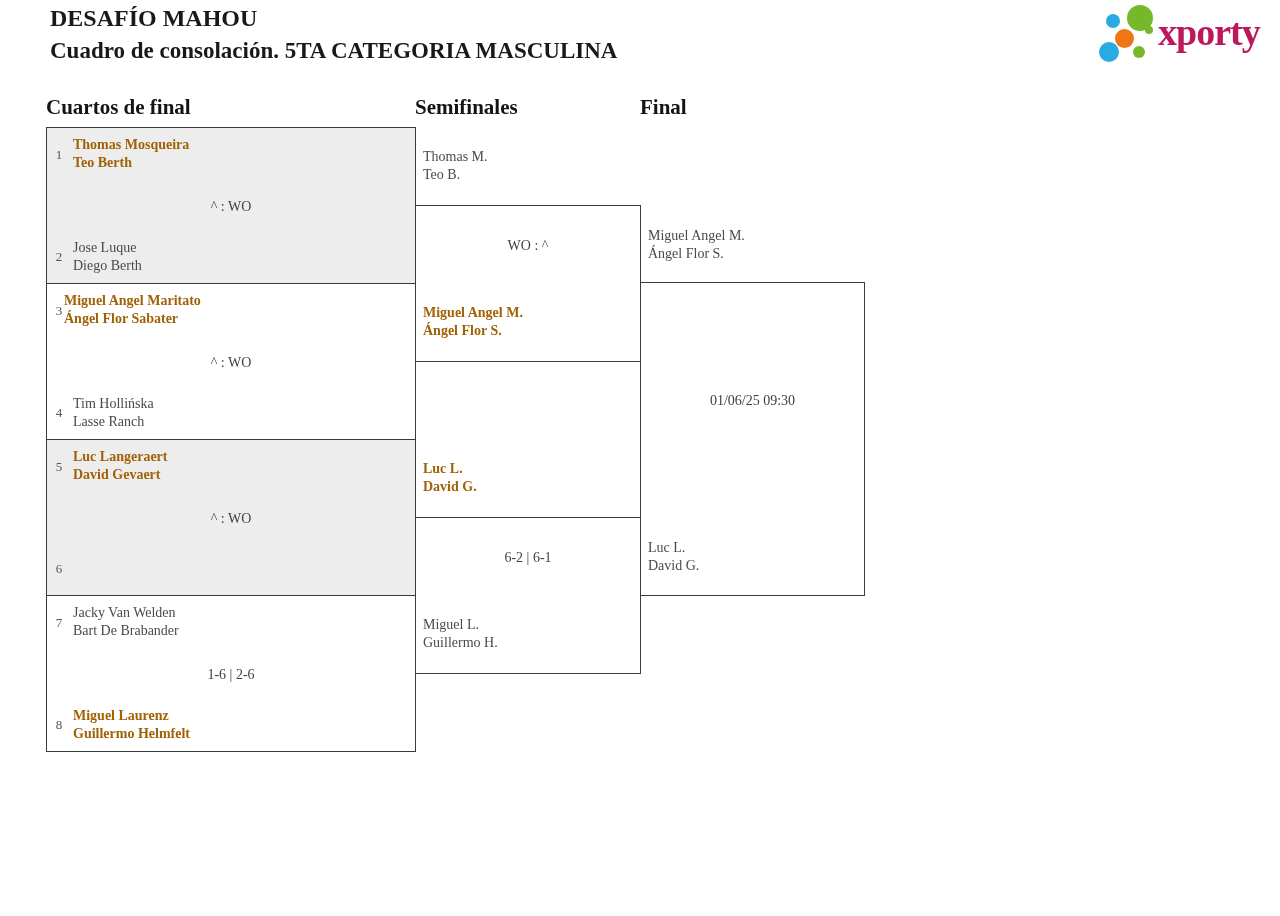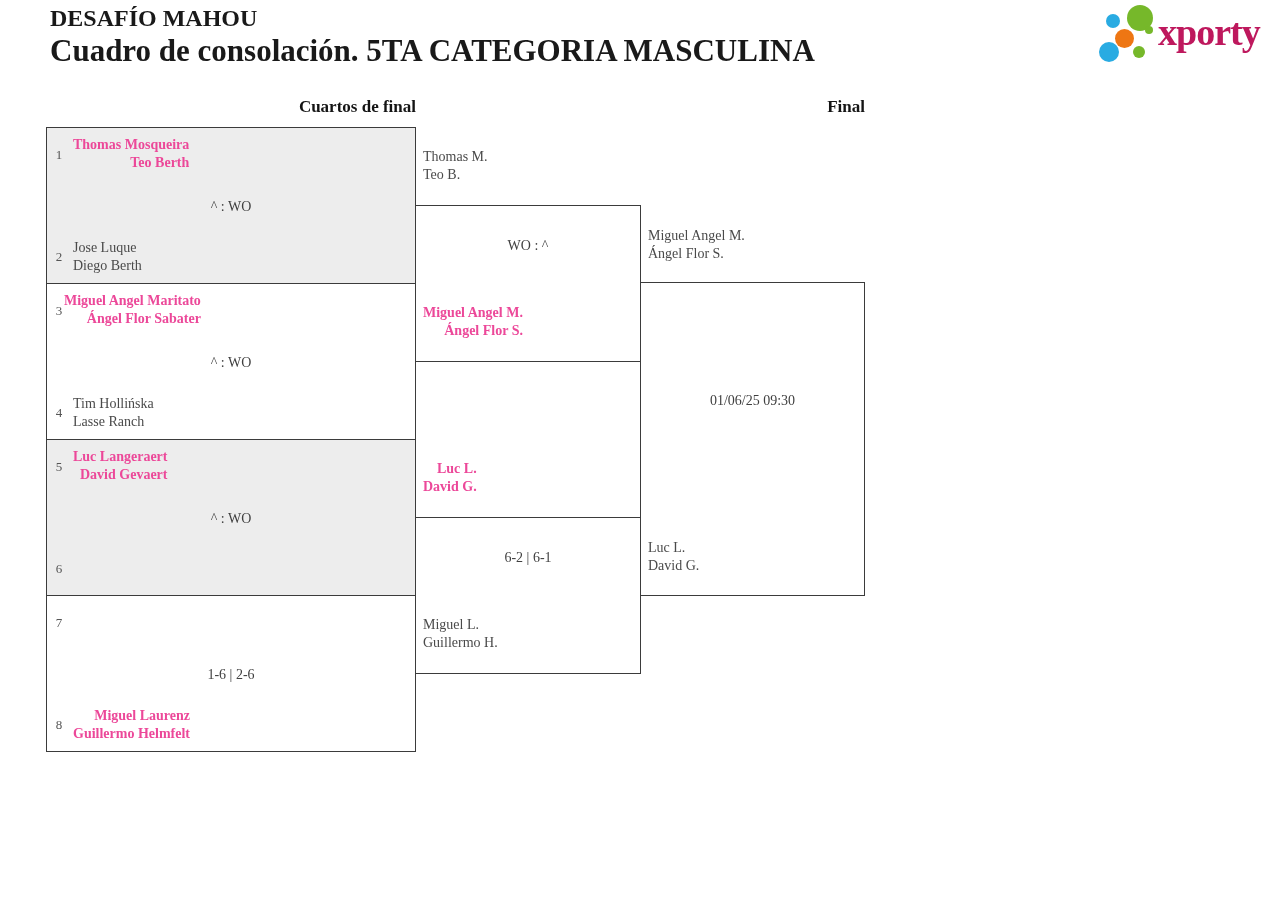--- a/index.html
+++ b/index.html
@@ -3,33 +3,33 @@
 <meta charset="utf-8">
 <style>
   html,body{margin:0;padding:0;background:#fff;}
   .canvas{
     position:relative;width:1280px;height:780px;background:#ffffff;overflow:hidden;
     font-family:Liberation Serif, serif;color:#1b1b1b;margin-left:46px;
   }
   .abs{position:absolute;}
   
   .title1{left:4px;top:3px;font-size:24px;line-height:30px;font-weight:700;color:#191919;letter-spacing:0;}
-  .title2{left:4px;top:36px;font-size:31px;line-height:30px;font-weight:700;color:#191919;}
+  .title2{left:4px;top:36px;font-size:23px;line-height:30px;font-weight:700;color:#191919;}
   
   .dot{position:absolute;border-radius:50%;}
   .logo-text{left:1112px;top:8px;font-size:38px;line-height:48px;font-weight:700;color:#be185d;letter-spacing:-1px;}
   
-  .round-h{top:96px;font-size:17px;line-height:22px;font-weight:700;color:#141414;text-align:right;}
+  .round-h{top:96px;font-size:21px;line-height:22px;font-weight:700;color:#141414;text-align:left;}
   
   .box{position:absolute;border:1px solid #3b3b3b;box-sizing:border-box;background:transparent;}
   .fill-gray{background:#ededed;}
   .fill-white{background:#ffffff;}
   
   .team{font-size:14px;line-height:18px;color:#4a4a4a;white-space:nowrap;}
-  .team.win{font-weight:700;color:#ec4899;text-align:right;}
+  .team.win{font-weight:700;color:#a16207;}
   .seed{font-size:13px;line-height:18px;color:#555;width:18px;text-align:center;}
   .score{font-size:14px;line-height:15px;color:#3f3f3f;text-align:center;}
   .w-qf{width:370px;} .w-sf{width:226px;} .w-f{width:225px;}
 </style>
 </head>
 <body>
 
 <div class="canvas">
 
   <div class="abs title1">DESAFÍO MAHOU</div>
@@ -39,20 +39,21 @@
     <span class="dot" style="left:10px;top:14px;width:14px;height:14px;background:#29abe2;"></span>
     <span class="dot" style="left:31px;top:5px;width:26px;height:26px;background:#76b82a;"></span>
     <span class="dot" style="left:49px;top:26px;width:8px;height:8px;background:#76b82a;"></span>
     <span class="dot" style="left:19px;top:29px;width:19px;height:19px;background:#ee7613;"></span>
     <span class="dot" style="left:3px;top:42px;width:20px;height:20px;background:#29abe2;"></span>
     <span class="dot" style="left:37px;top:46px;width:12px;height:12px;background:#76b82a;"></span>
     <span class="abs logo-text" style="left:62px;top:8px;">xporty</span>
   </div>
 
   <div class="abs round-h w-qf" style="left:0;">Cuartos de final</div>
+  <div class="abs round-h w-sf" style="left:369px;">Semifinales</div>
   <div class="abs round-h w-f" style="left:594px;">Final</div>
 
   <div class="box fill-gray" style="left:0;top:127px;width:370px;height:157px;"></div>
   <div class="box fill-white" style="left:0;top:283px;width:370px;height:157px;"></div>
   <div class="box fill-gray" style="left:0;top:439px;width:370px;height:157px;"></div>
   <div class="box fill-white" style="left:0;top:595px;width:370px;height:157px;"></div>
 
   <div class="box" style="left:369px;top:205px;width:226px;height:157px;"></div>
   <div class="box" style="left:369px;top:517px;width:226px;height:157px;"></div>
 
@@ -84,20 +85,24 @@
 
   <div class="abs seed" style="left:4px;top:458px;">5</div>
   <div class="abs" style="left:27px;top:448px;">
     <div class="team win">Luc Langeraert</div>
     <div class="team win">David Gevaert</div>
   </div>
   <div class="abs score w-qf" style="left:0;top:511px;">^ : WO</div>
   <div class="abs seed" style="left:4px;top:560px;">6</div>
 
   <div class="abs seed" style="left:4px;top:614px;">7</div>
+  <div class="abs" style="left:27px;top:604px;">
+    <div class="team">Jacky Van Welden</div>
+    <div class="team">Bart De Brabander</div>
+  </div>
   <div class="abs score w-qf" style="left:0;top:667px;">1-6 | 2-6</div>
   <div class="abs seed" style="left:4px;top:716px;">8</div>
   <div class="abs" style="left:27px;top:707px;">
     <div class="team win">Miguel Laurenz</div>
     <div class="team win">Guillermo Helmfelt</div>
   </div>
 
   <div class="abs" style="left:377px;top:148px;">
     <div class="team">Thomas M.</div>
     <div class="team">Teo B.</div>

